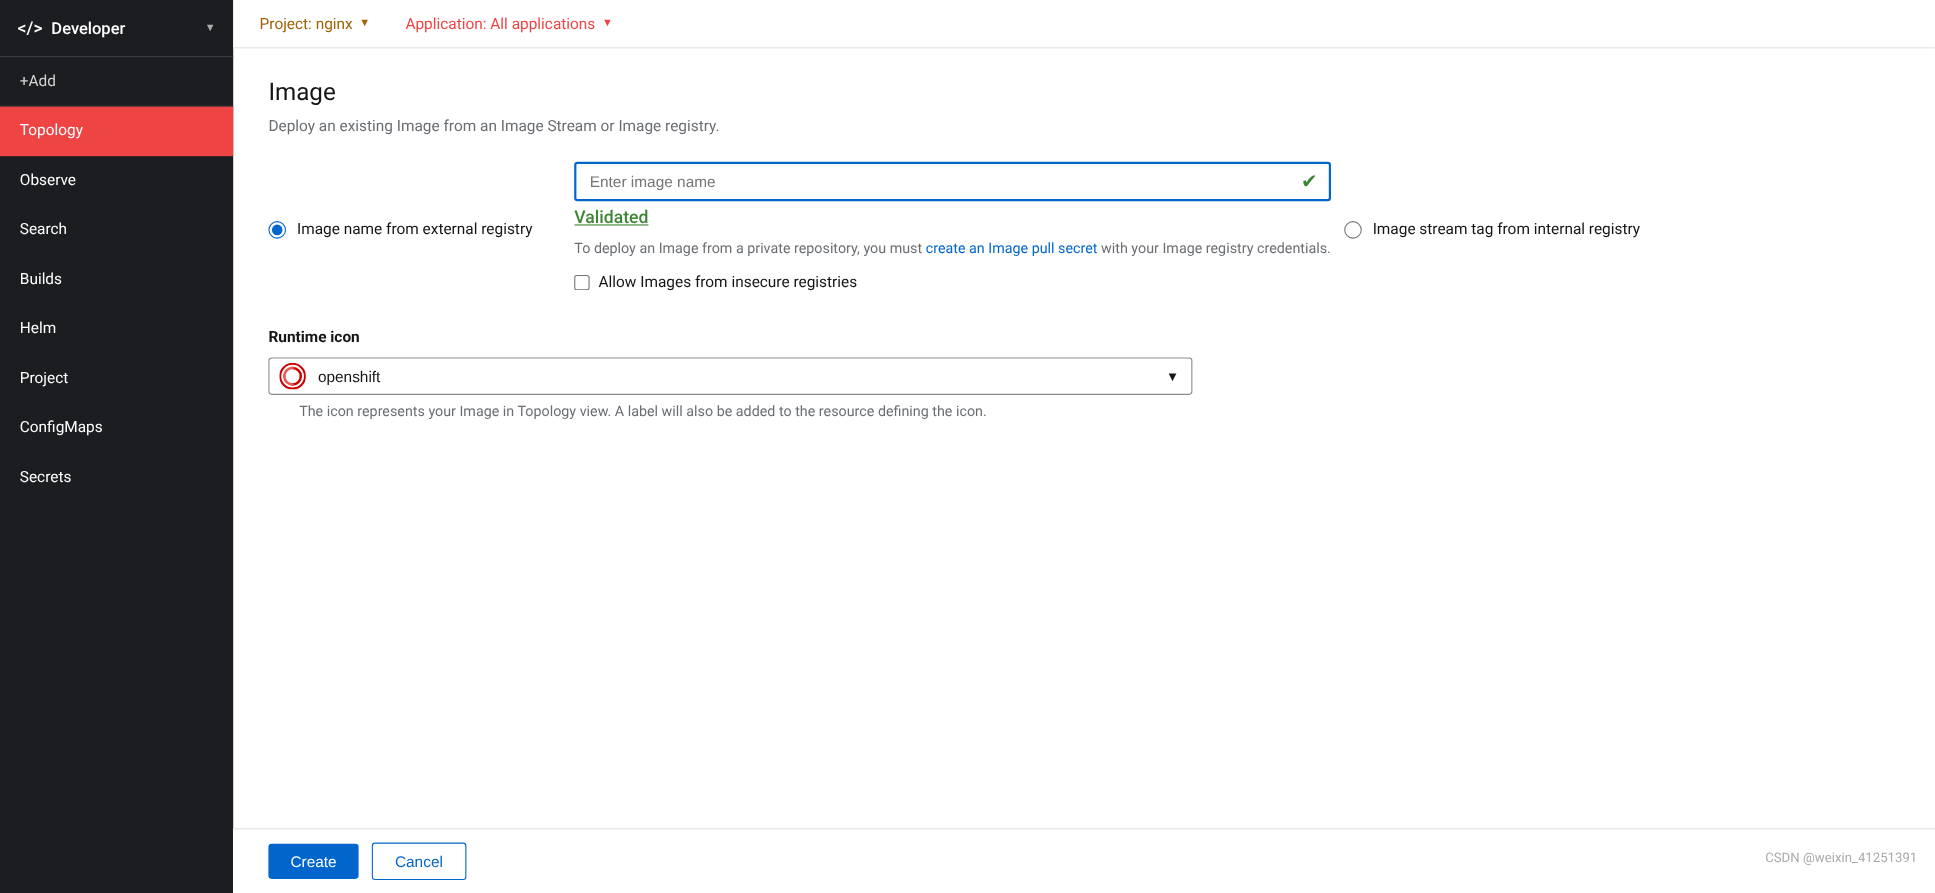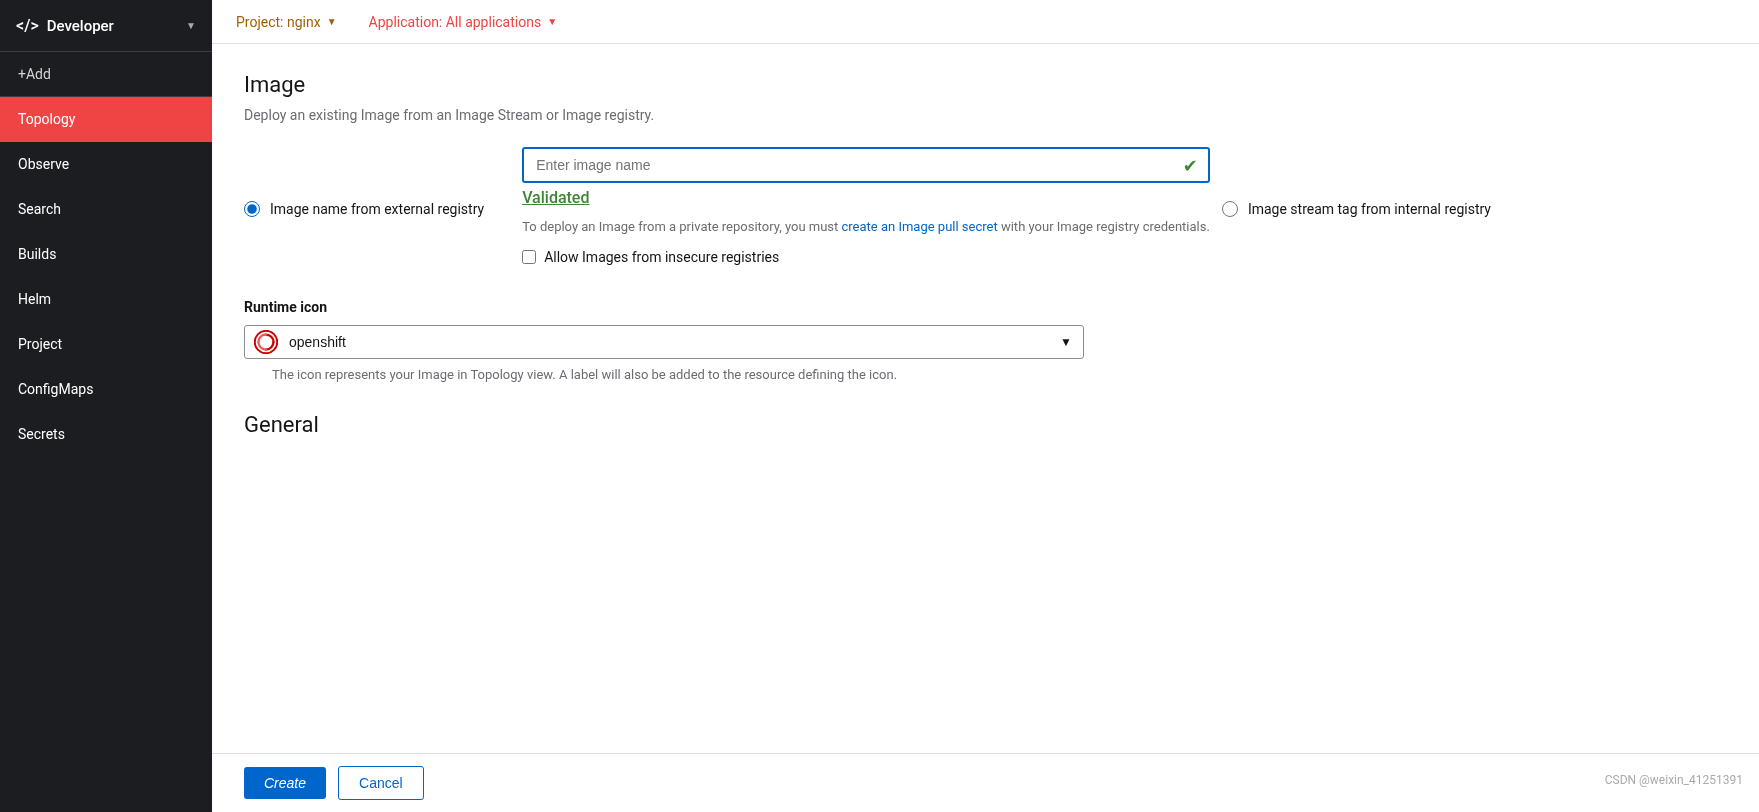--- a/index.html
+++ b/index.html
@@ -278,21 +278,20 @@
     }
     .btn-create {
       background: #0066cc;
       color: #fff;
       border: none;
       padding: 8px 20px;
       font-size: 14px;
       border-radius: 3px;
       cursor: pointer;
       font-weight: 500;
-      font-style: italic;
     }
     .btn-cancel {
       background: #fff;
       color: #0066cc;
       border: 1px solid #0066cc;
       padding: 8px 20px;
       font-size: 14px;
       border-radius: 3px;
       cursor: pointer;
       font-weight: 500;
@@ -388,21 +387,20 @@
         <select class="runtime-select">
           <option value="openshift">openshift</option>
           <option value="nodejs">nodejs</option>
           <option value="java">java</option>
         </select>
         <span class="runtime-select-arrow">▼</span>
       </div>
       <p class="runtime-hint">The icon represents your Image in Topology view. A label will also be added to the resource defining the icon.</p>
     </div>
 
-    <h2 class="general-title">General</h2>
 
   </div>
 
   <div class="bottom-bar">
     <button class="btn-create">Create</button>
     <button class="btn-cancel">Cancel</button>
   </div>
 </div>
 
 <div class="watermark">CSDN @weixin_41251391</div>

